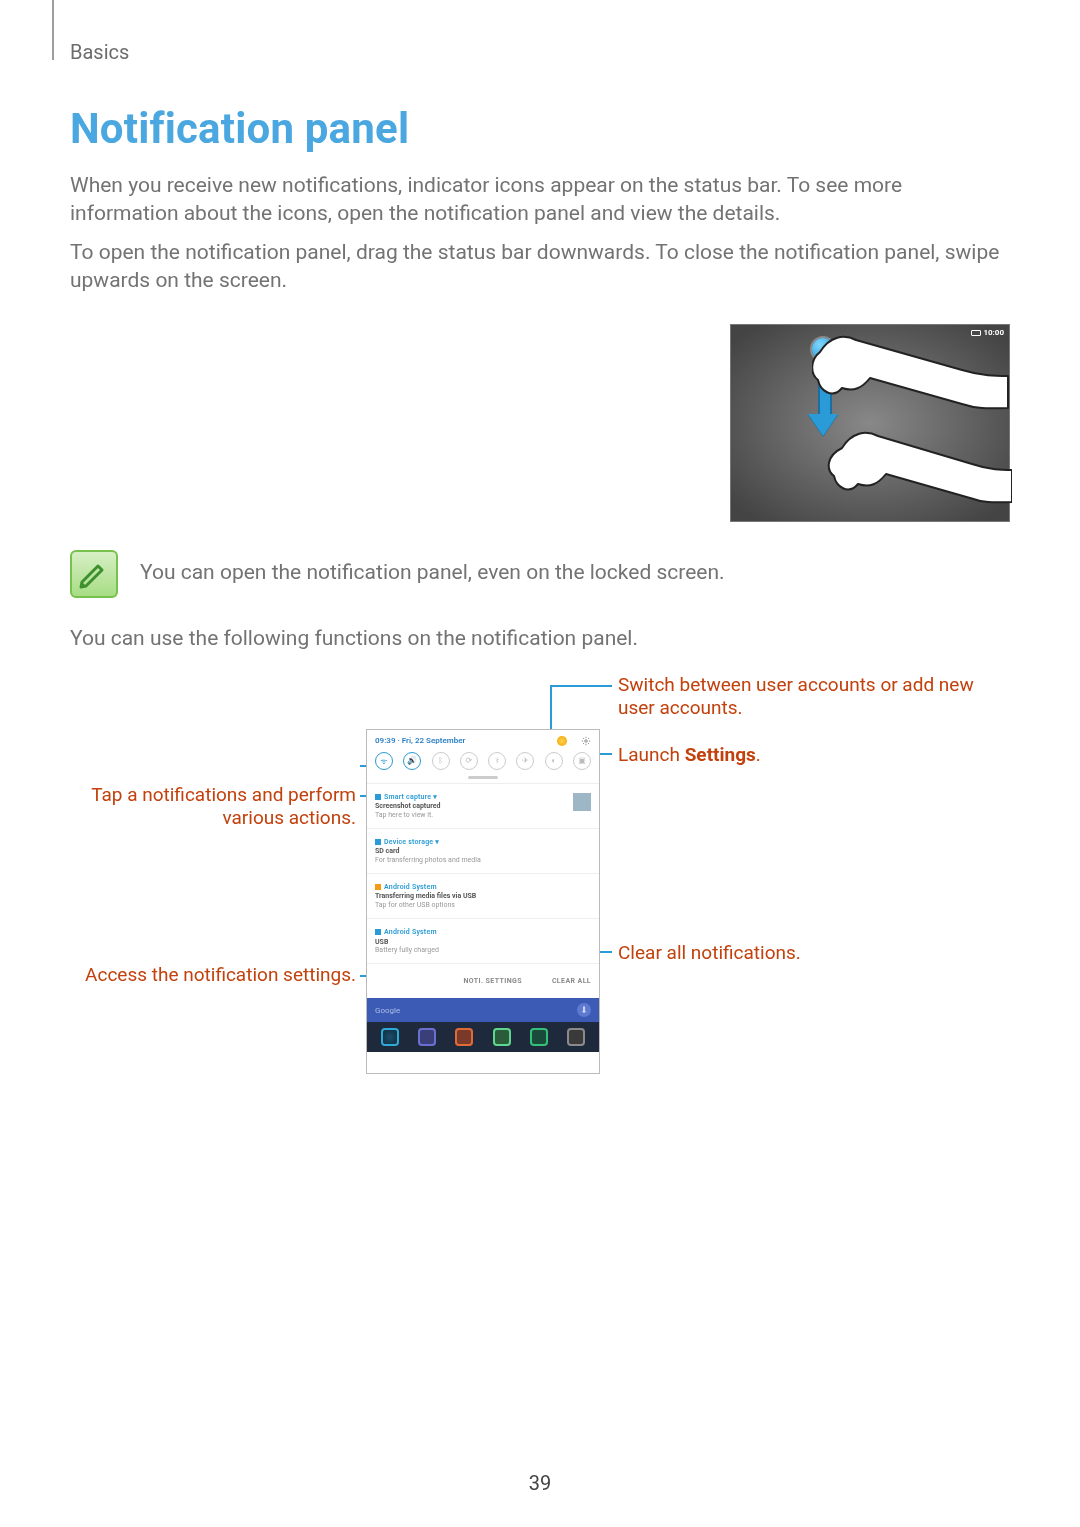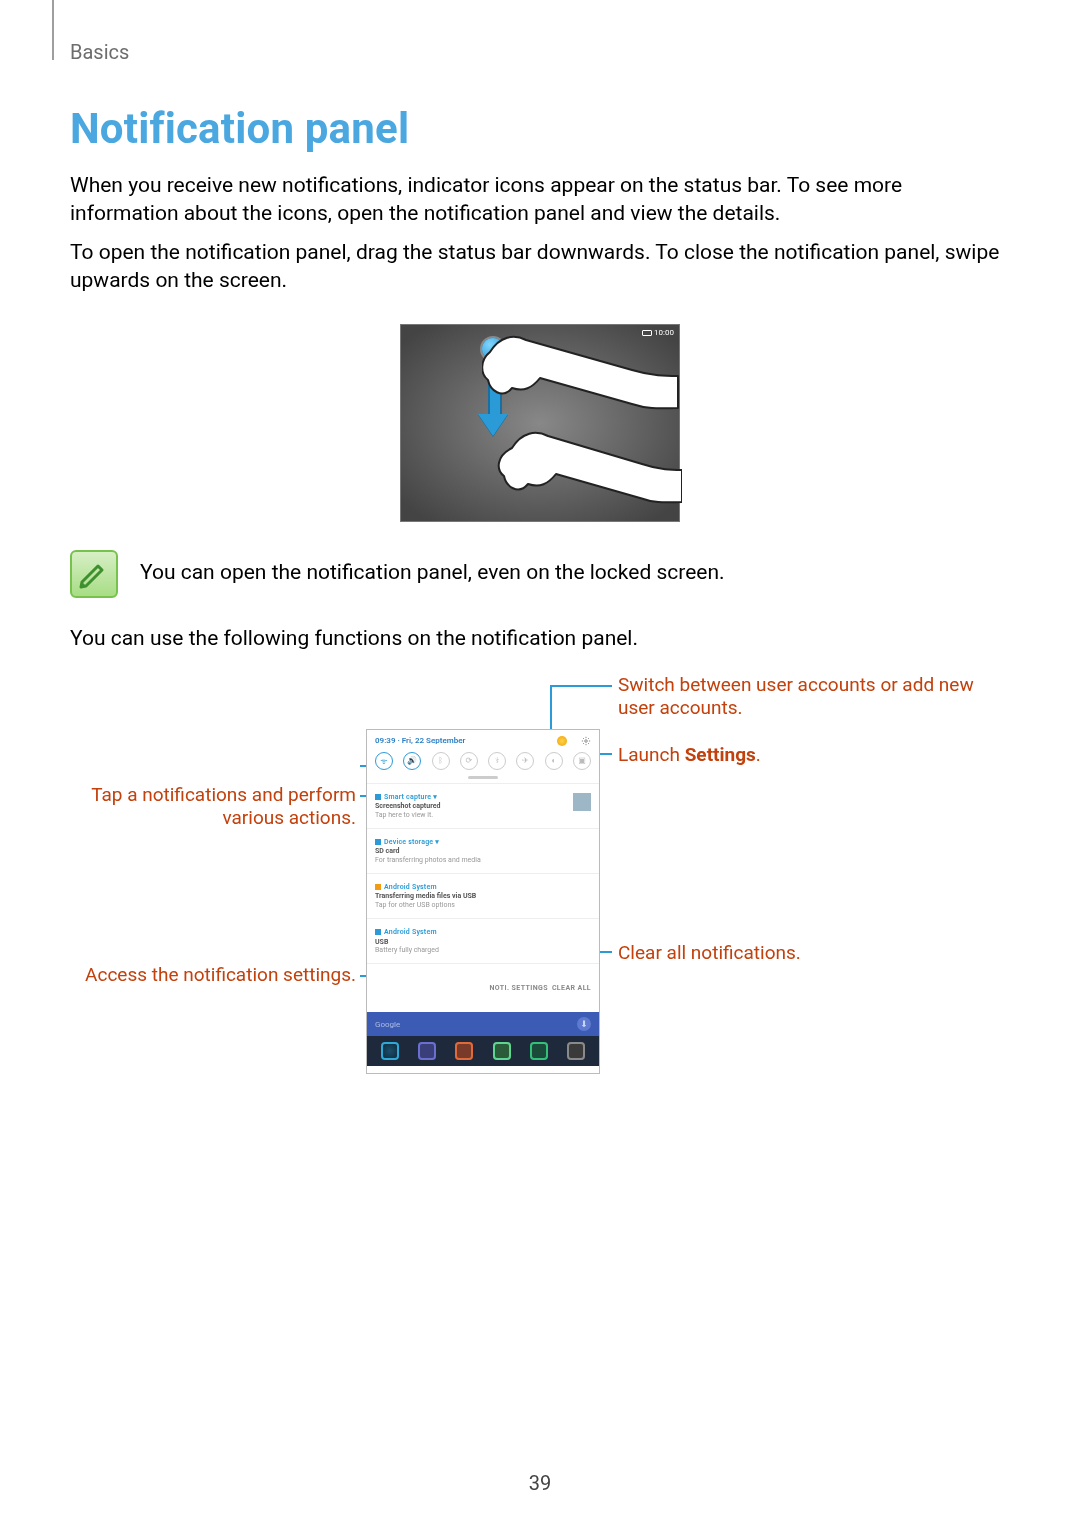--- a/index.html
+++ b/index.html
@@ -33,26 +33,27 @@
     font-size: 42px;
     font-weight: 700;
     color: #4aa7e0;
     margin: 40px 0 18px 0;
     letter-spacing: 0.2px;
   }
   p.body {
     font-size: 21px;
     line-height: 1.35;
     margin: 0 0 10px 0;
-    color: #000000;
+    color: #737373;
   }
   .figure-wrap {
     display: flex;
-    justify-content: center;
+    justify-content: flex-end;
     margin: 30px 0 28px 0;
+    font-weight: bold;
   }
   .fig-swipe {
     width: 280px;
     height: 198px;
     background: radial-gradient(ellipse at 50% 50%, #888 0%, #444 90%);
     position: relative;
     box-shadow: inset 0 0 0 1px #777;
   }
   .fig-swipe .status {
     position: absolute;
@@ -141,23 +142,23 @@
   .phone .notif {
     border-top:1px solid #eee; padding:9px 8px; font-size:7px; line-height:1.2;
   }
   .phone .notif .row1 { color:#2a9bd6; font-weight:600; letter-spacing:0.2px; }
   .phone .notif .row1 .sq { display:inline-block; width:6px; height:6px; background:#2a9bd6; margin-right:3px; vertical-align:middle;}
   .phone .notif .row1 .sq.orange { background:#f39c12;}
   .phone .notif .h { font-weight:700; color:#555; margin-top:1px;}
   .phone .notif .s { color:#999; }
   .phone .notif .thumb { float:right; width:18px; height:18px; background:#9eb7c6; margin-left:4px;}
   .phone .footer {
-    display:flex; justify-content:flex-end; gap:4px;
+    display:flex; justify-content:flex-end; gap:30px;
     font-size:7px; font-weight:700; color:#8a8a8a; letter-spacing:0.4px;
-    padding:20px 8px; border-top:1px solid #eee;
+    padding:13px 8px; border-top:1px solid #eee;
   }
   .phone .search {
     background:#3b5bb5; color:#aebce6; font-size:8px; padding:5px 8px;
     display:flex; align-items:center; justify-content:space-between;
   }
   .phone .search .dl { width:14px; height:14px; border-radius:50%; background:#5e7ad0; color:#c8d4f5; display:flex; align-items:center; justify-content:center; font-size:9px;}
   .phone .nav {
     background:#1e2a3b; display:flex; justify-content:space-around; padding:6px 4px;
   }
   .phone .nav .app { width:18px; height:18px; border-radius:4px; }

